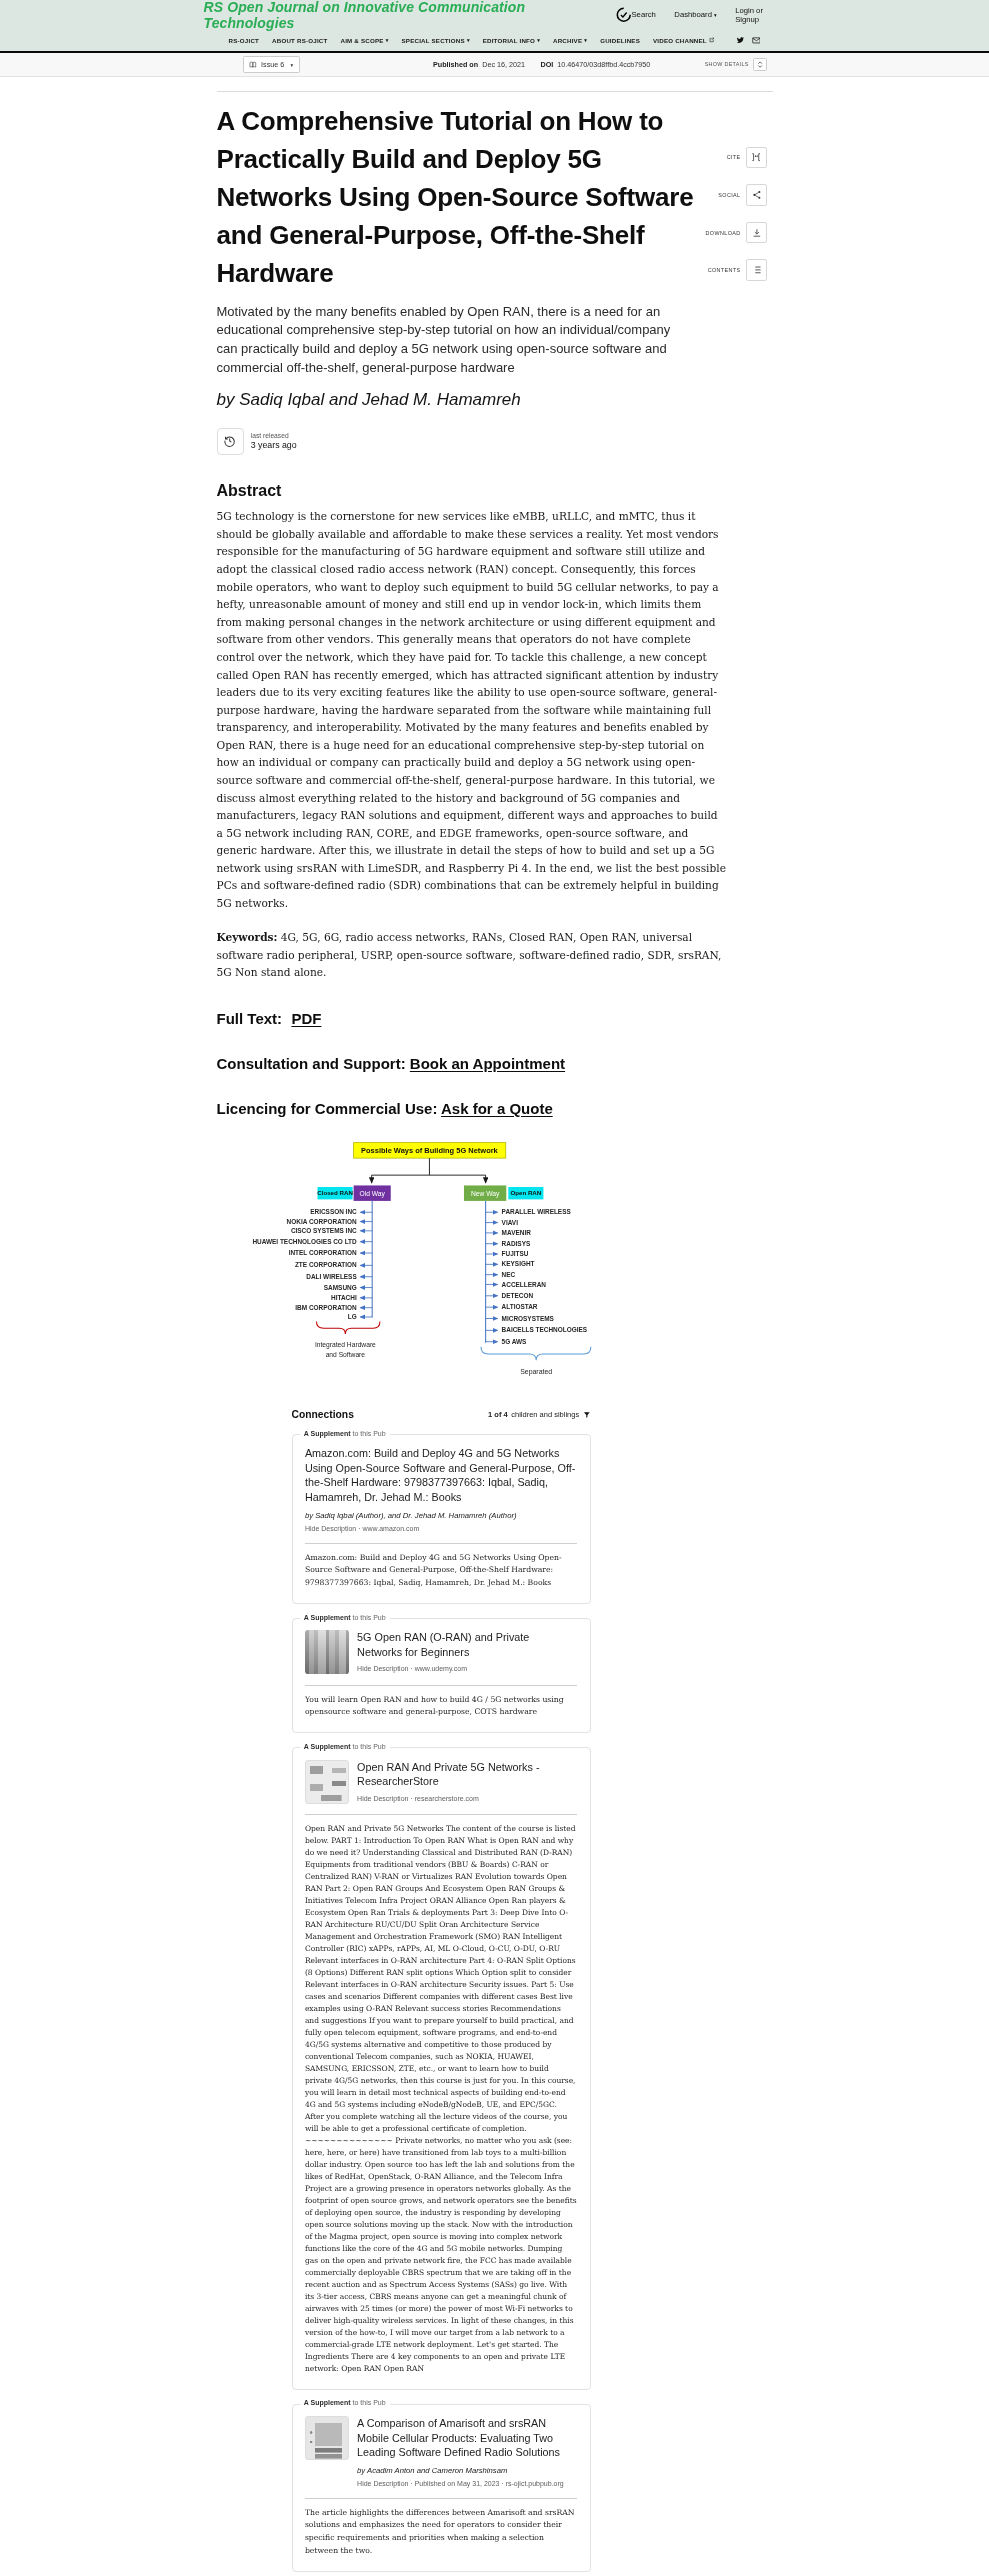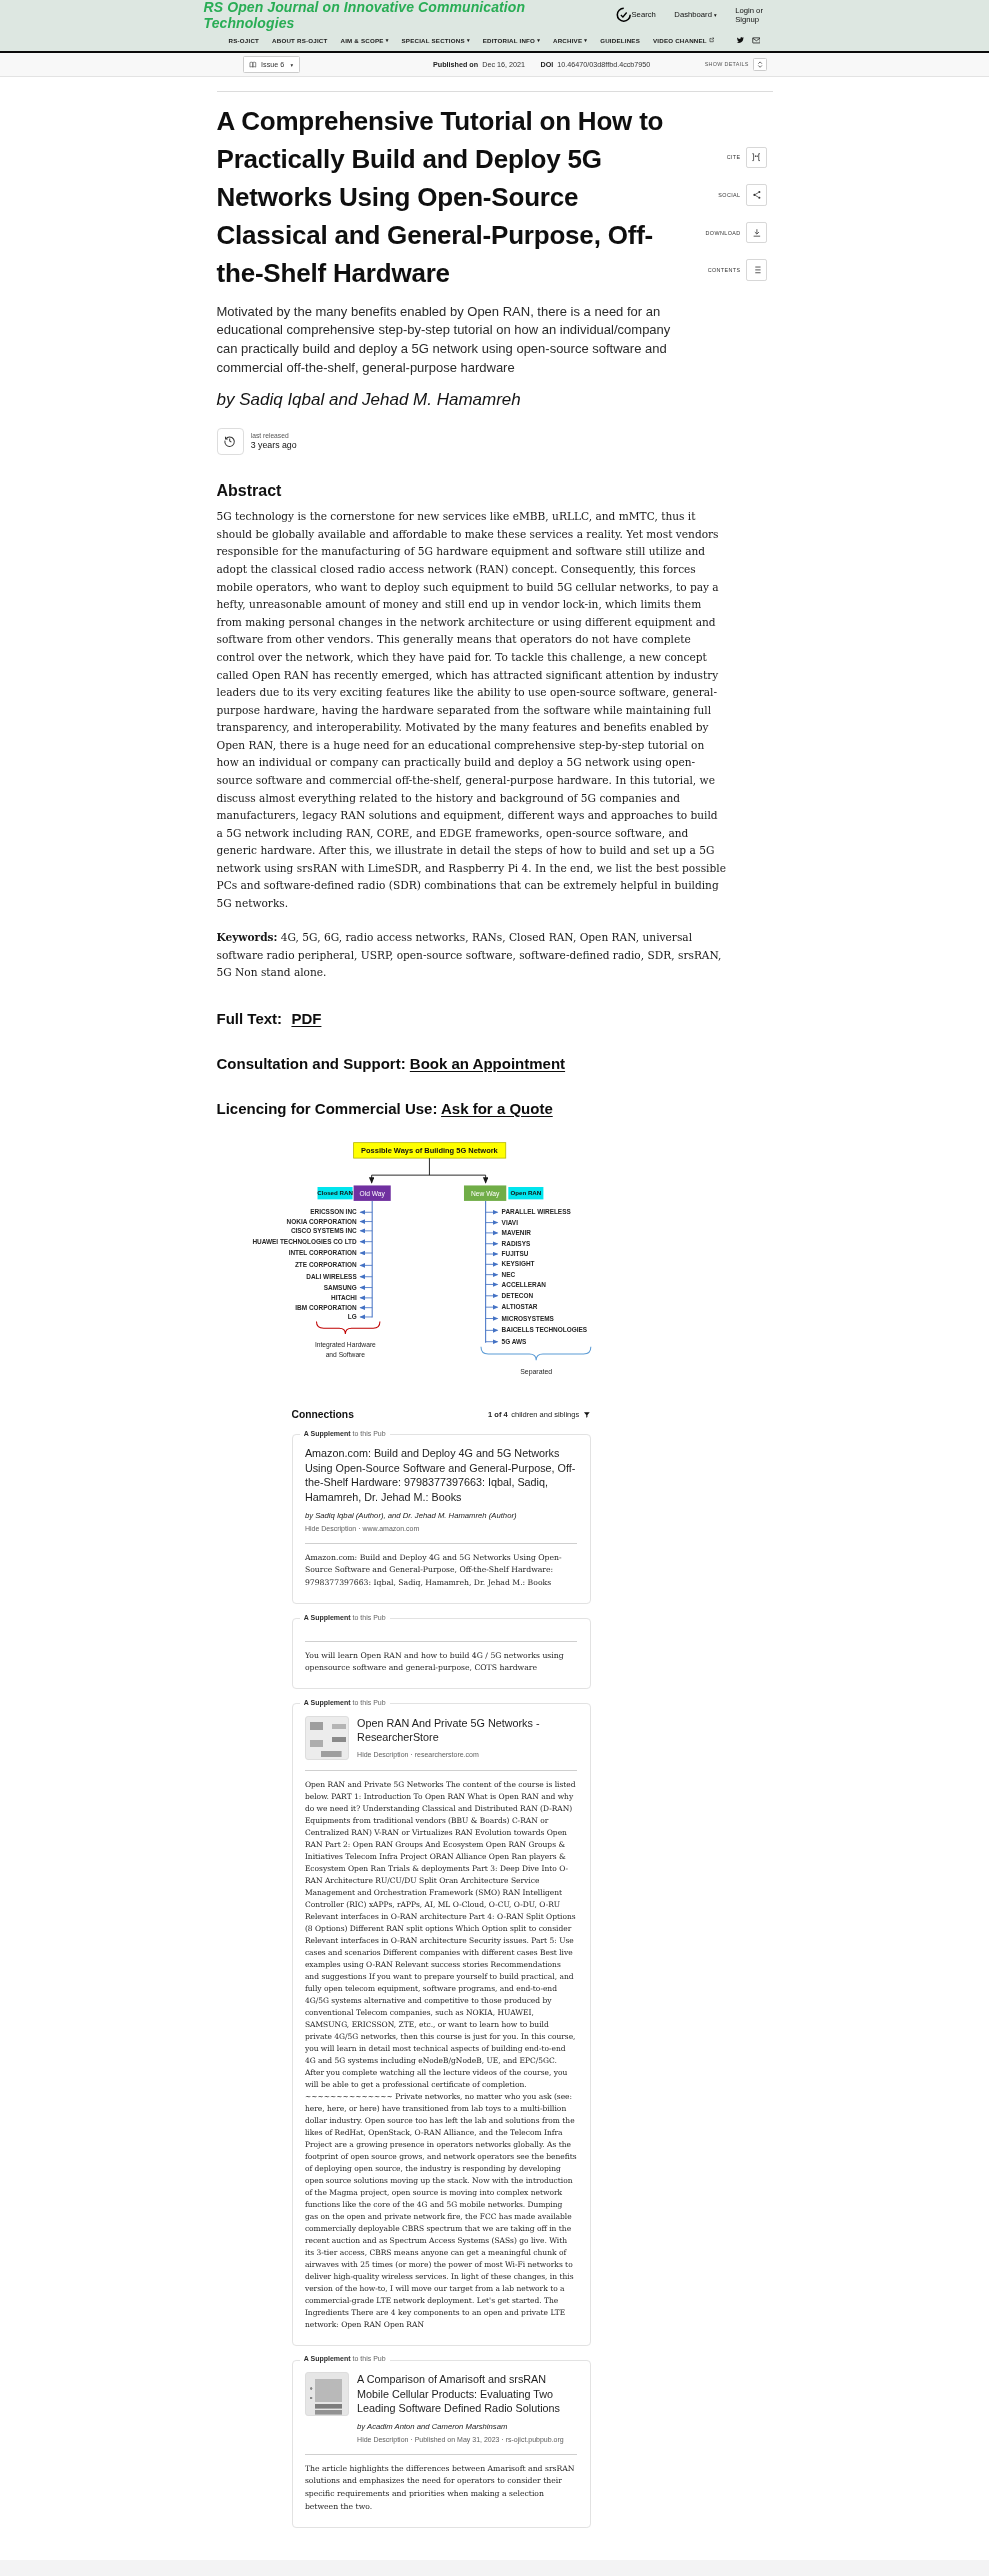--- a/index.html
+++ b/index.html
@@ -185,21 +185,21 @@
           </svg>
       </span>
     </span>
   </div>
 </div>
 
 <div class="article">
   <div class="toprule"></div>
 
   <div style="position:relative;">
-    <h1 class="title">A Comprehensive Tutorial on How to Practically Build and Deploy 5G Networks Using Open-Source Classical and General-Purpose, Off-the-Shelf Hardware</h1>
+    <h1 class="title">A Comprehensive Tutorial on How to Practically Build and Deploy 5G Networks Using Open-Source Software and General-Purpose, Off-the-Shelf Hardware</h1>
     <div class="action-rail">
       <div class="action">
         <span class="action-label">CITE</span>
         <span class="action-btn">
             <svg width="10.3" height="10.3" viewBox="0 0 24 24" fill="none" stroke="#333" stroke-width="1.8">
               <path d="M6 4v16M3 4h3M3 20h3M18 4v16M21 4h-3M21 20h-3"></path>
               <path d="M10 9h1.5v1.5H10zM13.5 9H15v1.5h-1.5" fill="#333"></path>
             </svg>
           </span>
       </div>
@@ -382,20 +382,27 @@
       <span class="card-tag"><b>A Supplement</b><span> to this Pub</span></span>
       <div class="card-title">Amazon.com: Build and Deploy 4G and 5G Networks Using Open-Source Software and General-Purpose, Off-the-Shelf Hardware: 9798377397663: Iqbal, Sadiq, Hamamreh, Dr. Jehad M.: Books</div>
       <div class="card-byline">by Sadiq Iqbal (Author), and Dr. Jehad M. Hamamreh (Author)</div>
       <div class="card-meta">Hide Description · www.amazon.com</div>
       <div class="card-divider"></div>
       <div class="card-desc">Amazon.com: Build and Deploy 4G and 5G Networks Using Open-Source Software and General-Purpose, Off-the-Shelf Hardware: 9798377397663: Iqbal, Sadiq, Hamamreh, Dr. Jehad M.: Books</div>
     </div>
 
     <div class="card">
       <span class="card-tag"><b>A Supplement</b><span> to this Pub</span></span>
+      <div class="card-head">
+        <div class="thumb thumb-antenna"></div>
+        <div>
+          <div class="card-title">5G Open RAN (O-RAN) and Private Networks for Beginners</div>
+          <div class="card-meta">Hide Description · www.udemy.com</div>
+        </div>
+      </div>
       <div class="card-divider"></div>
       <div class="card-desc">You will learn Open RAN and how to build 4G / 5G networks using opensource software and general-purpose, COTS hardware</div>
     </div>
 
     <div class="card">
       <span class="card-tag"><b>A Supplement</b><span> to this Pub</span></span>
       <div class="card-head">
         <div class="thumb thumb-diagram"></div>
         <div>
           <div class="card-title">Open RAN And Private 5G Networks - ResearcherStore</div>

